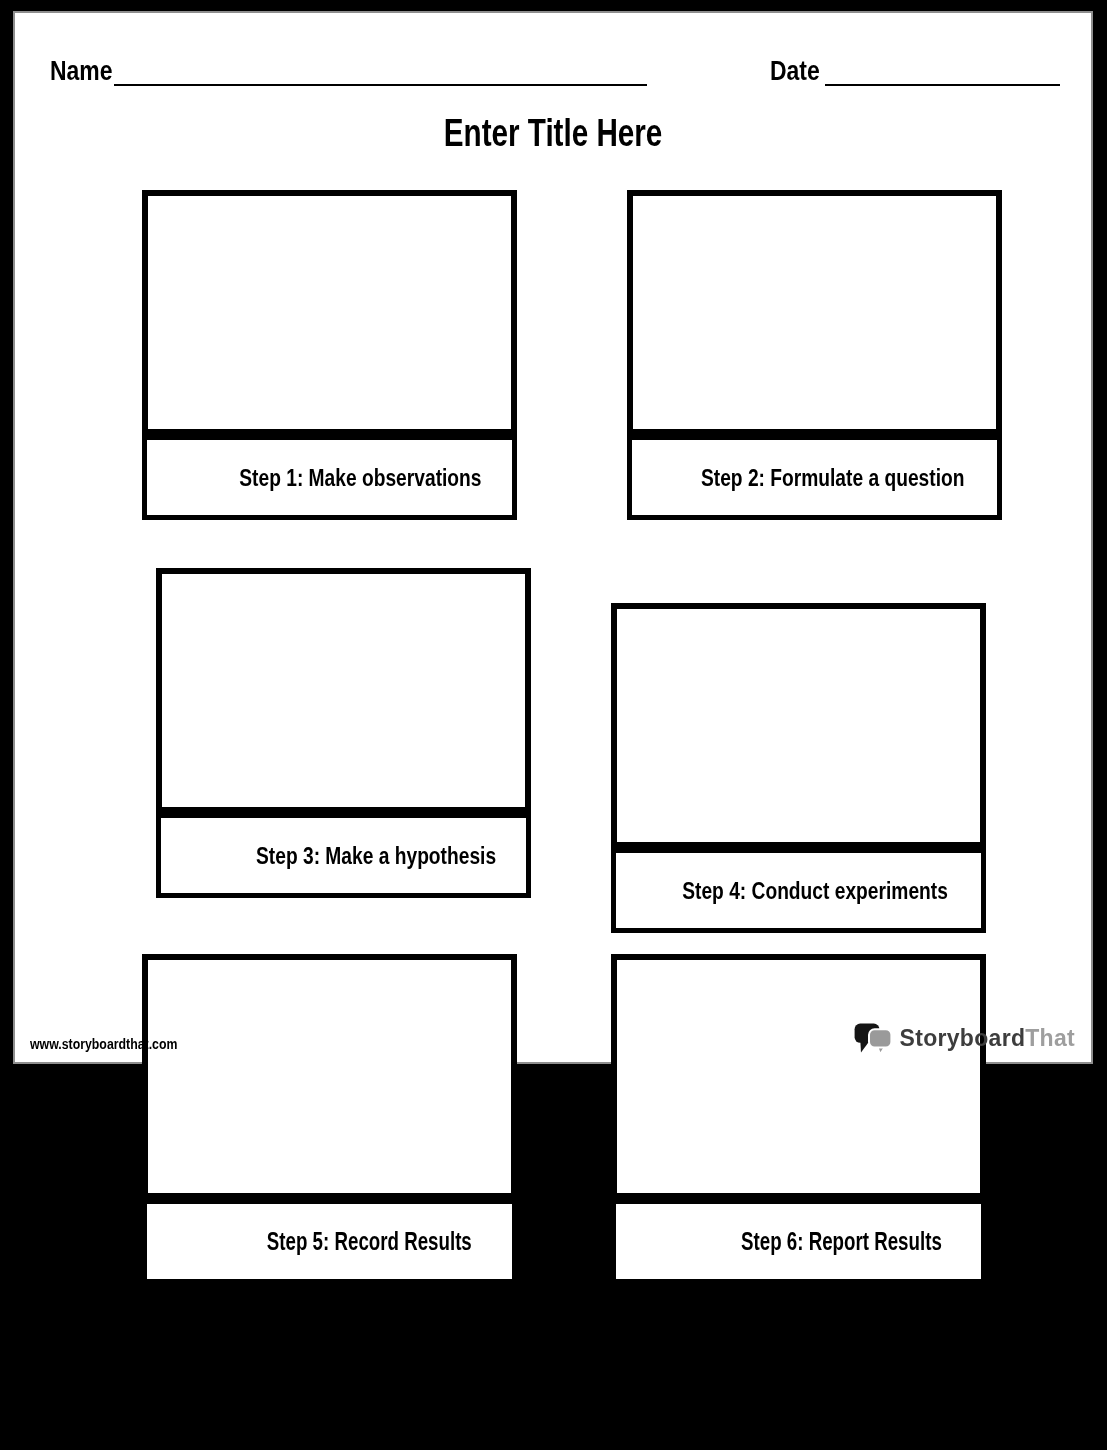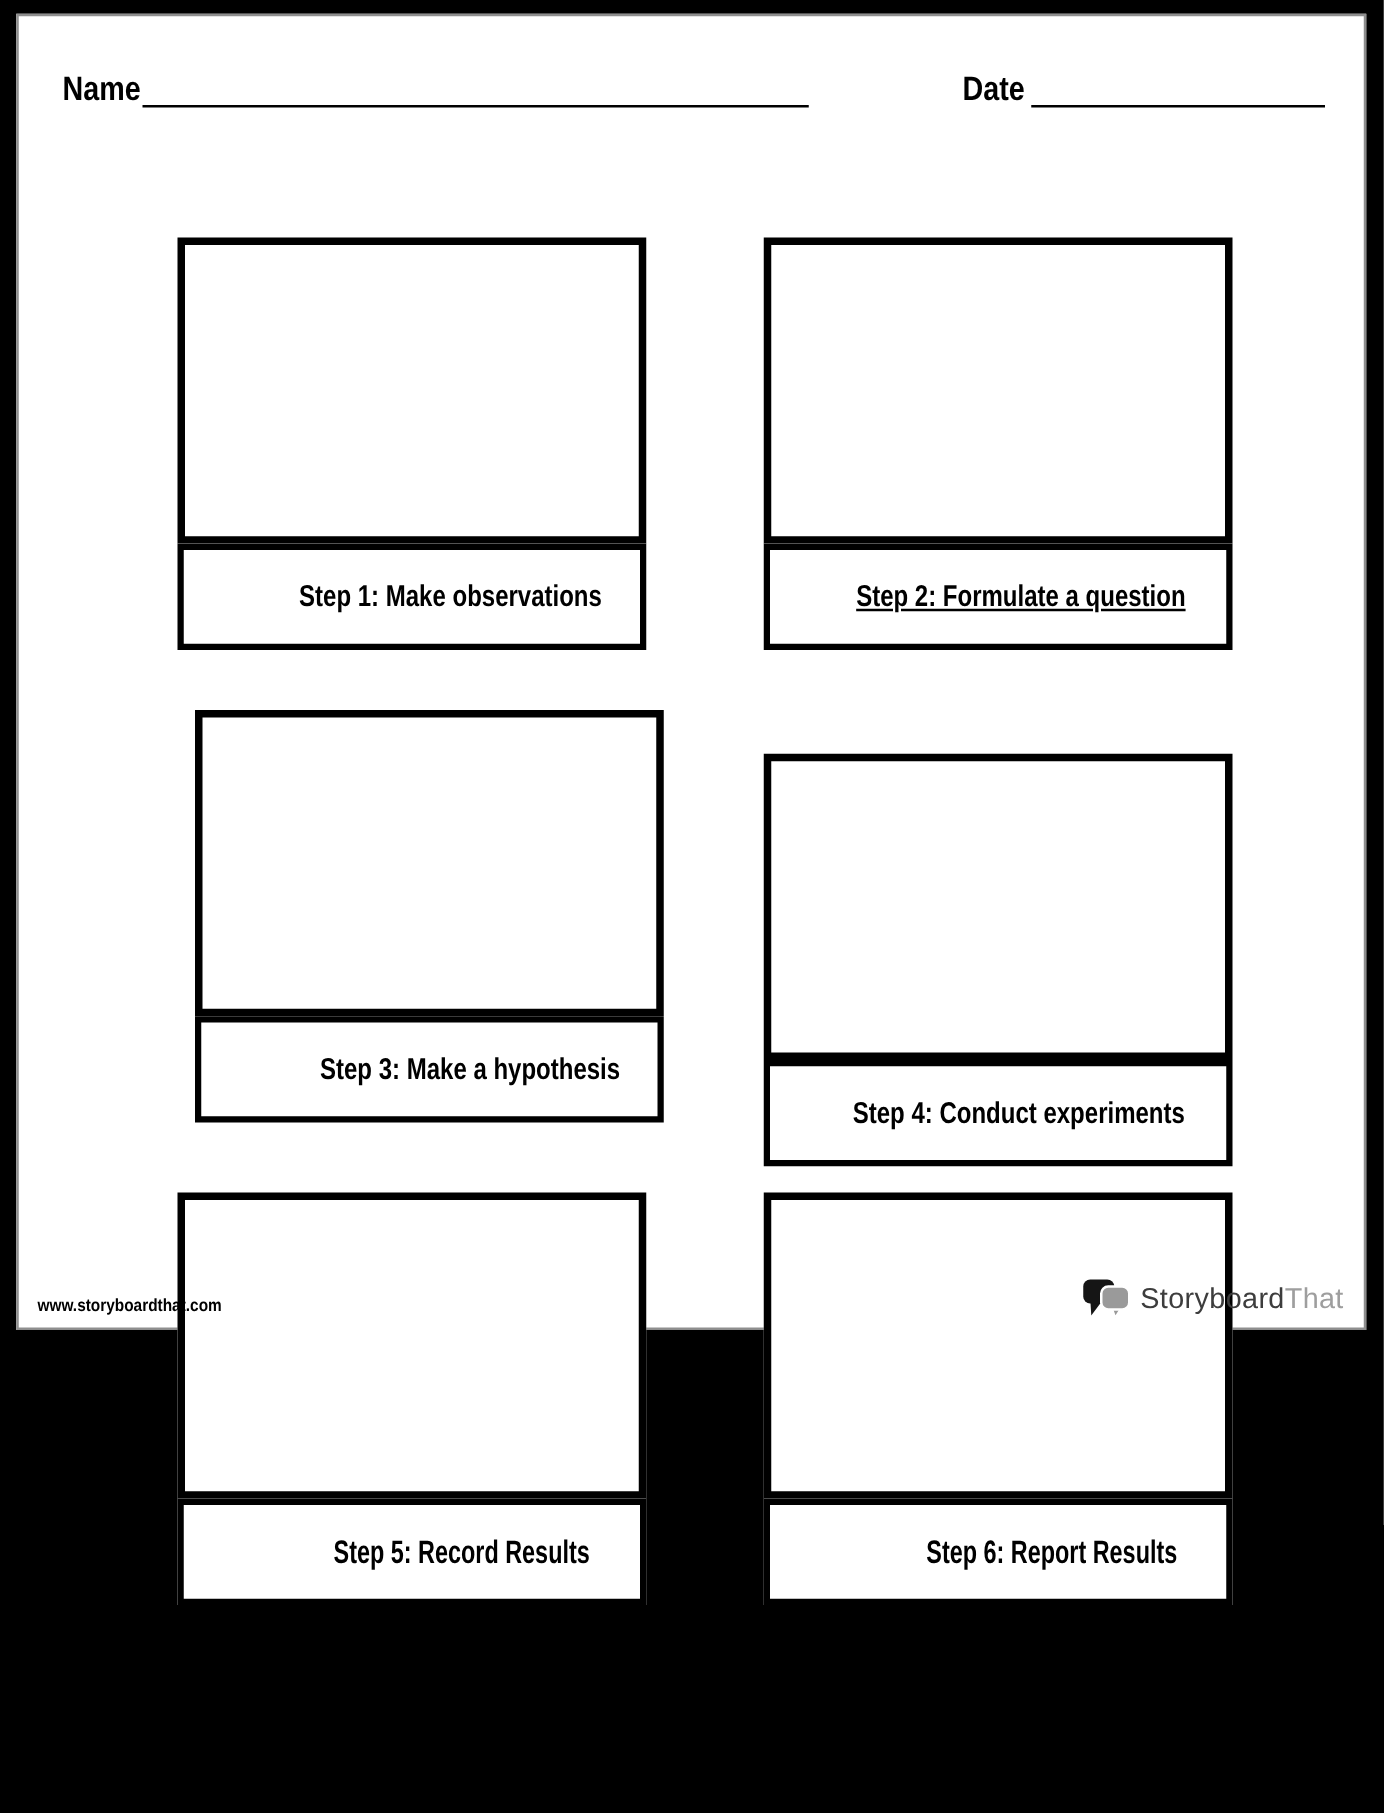--- a/index.html
+++ b/index.html
@@ -58,48 +58,49 @@
   .site-url {
     position: absolute; left: 15px; bottom: 10px;
     font-size: 14px; font-weight: bold;
     transform: scaleX(0.88); transform-origin: 0 100%;
     white-space: nowrap;
   }
   .logo {
     position: absolute; right: 16px; bottom: 8px;
     display: flex; align-items: center; gap: 7px;
   }
-  .logo-text { font-size: 23px; font-weight: 400; letter-spacing: 0.3px; white-space: nowrap; }
+  .logo-text { font-size: 23px; font-weight: 700; letter-spacing: 0.3px; white-space: nowrap; }
   .logo-primary { color: #3d3d3d; }
   .logo-secondary { color: #9e9e9e; }
 </style>
 </head>
 <body>
 
 <div class="paper">
 
   <div class="field-label" style="left:35px; top:44px;">Name</div>
   <div class="write-line" style="left:99px; top:71px; width:533px;">
       <span></span>
     </div>
 
   <div class="field-label" style="left:755px; top:44px;">Date</div>
   <div class="write-line" style="left:810px; top:71px; width:235px;">
       <span></span>
     </div>
 
+  <div class="doc-title"><span>Enter Title Here</span></div>
 
   <div class="cell" style="left:127px; top:177px;">
     <div class="img-area"></div>
     <div class="cap">
       <span class="cap-text">Step 1: Make observations</span>
     </div>
   </div>
 
-  <div class="cell" style="left:596px; top:177px;text-decoration:underline;">
+  <div class="cell" style="left:612px; top:177px;">
     <div class="img-area"></div>
     <div class="cap">
       <span class="cap-text">Step 2: Formulate a question</span>
     </div>
   </div>
 
   <div class="cell" style="left:141px; top:555px;">
     <div class="img-area"></div>
     <div class="cap">
       <span class="cap-text">Step 3: Make a hypothesis</span>

